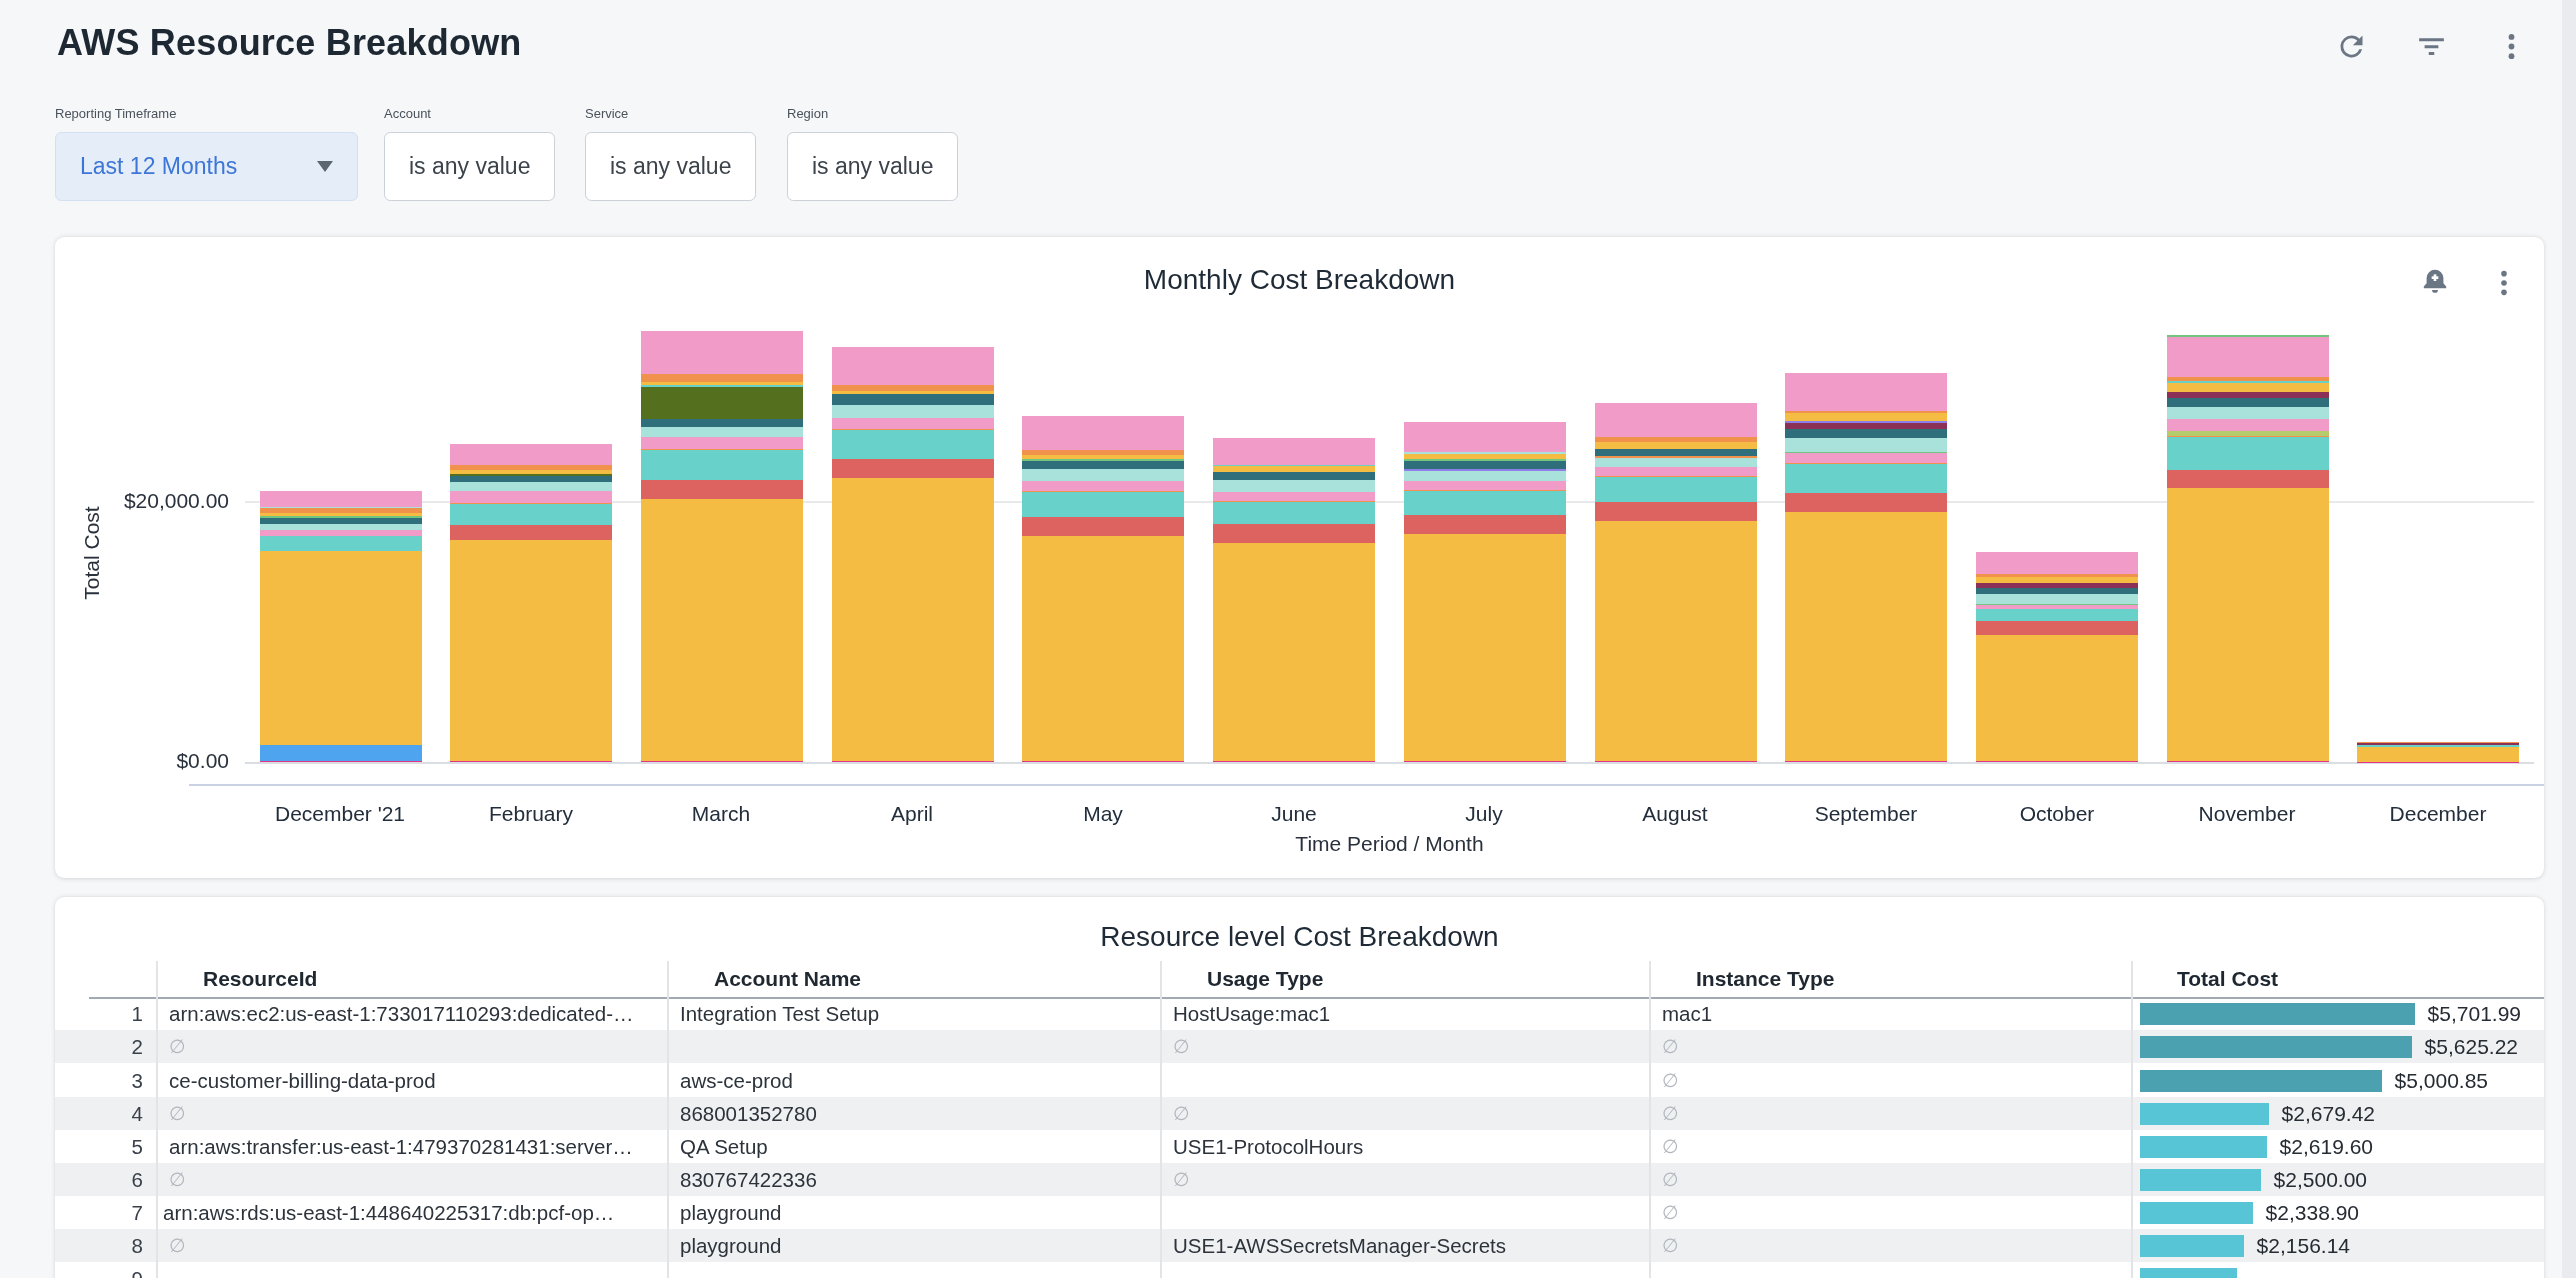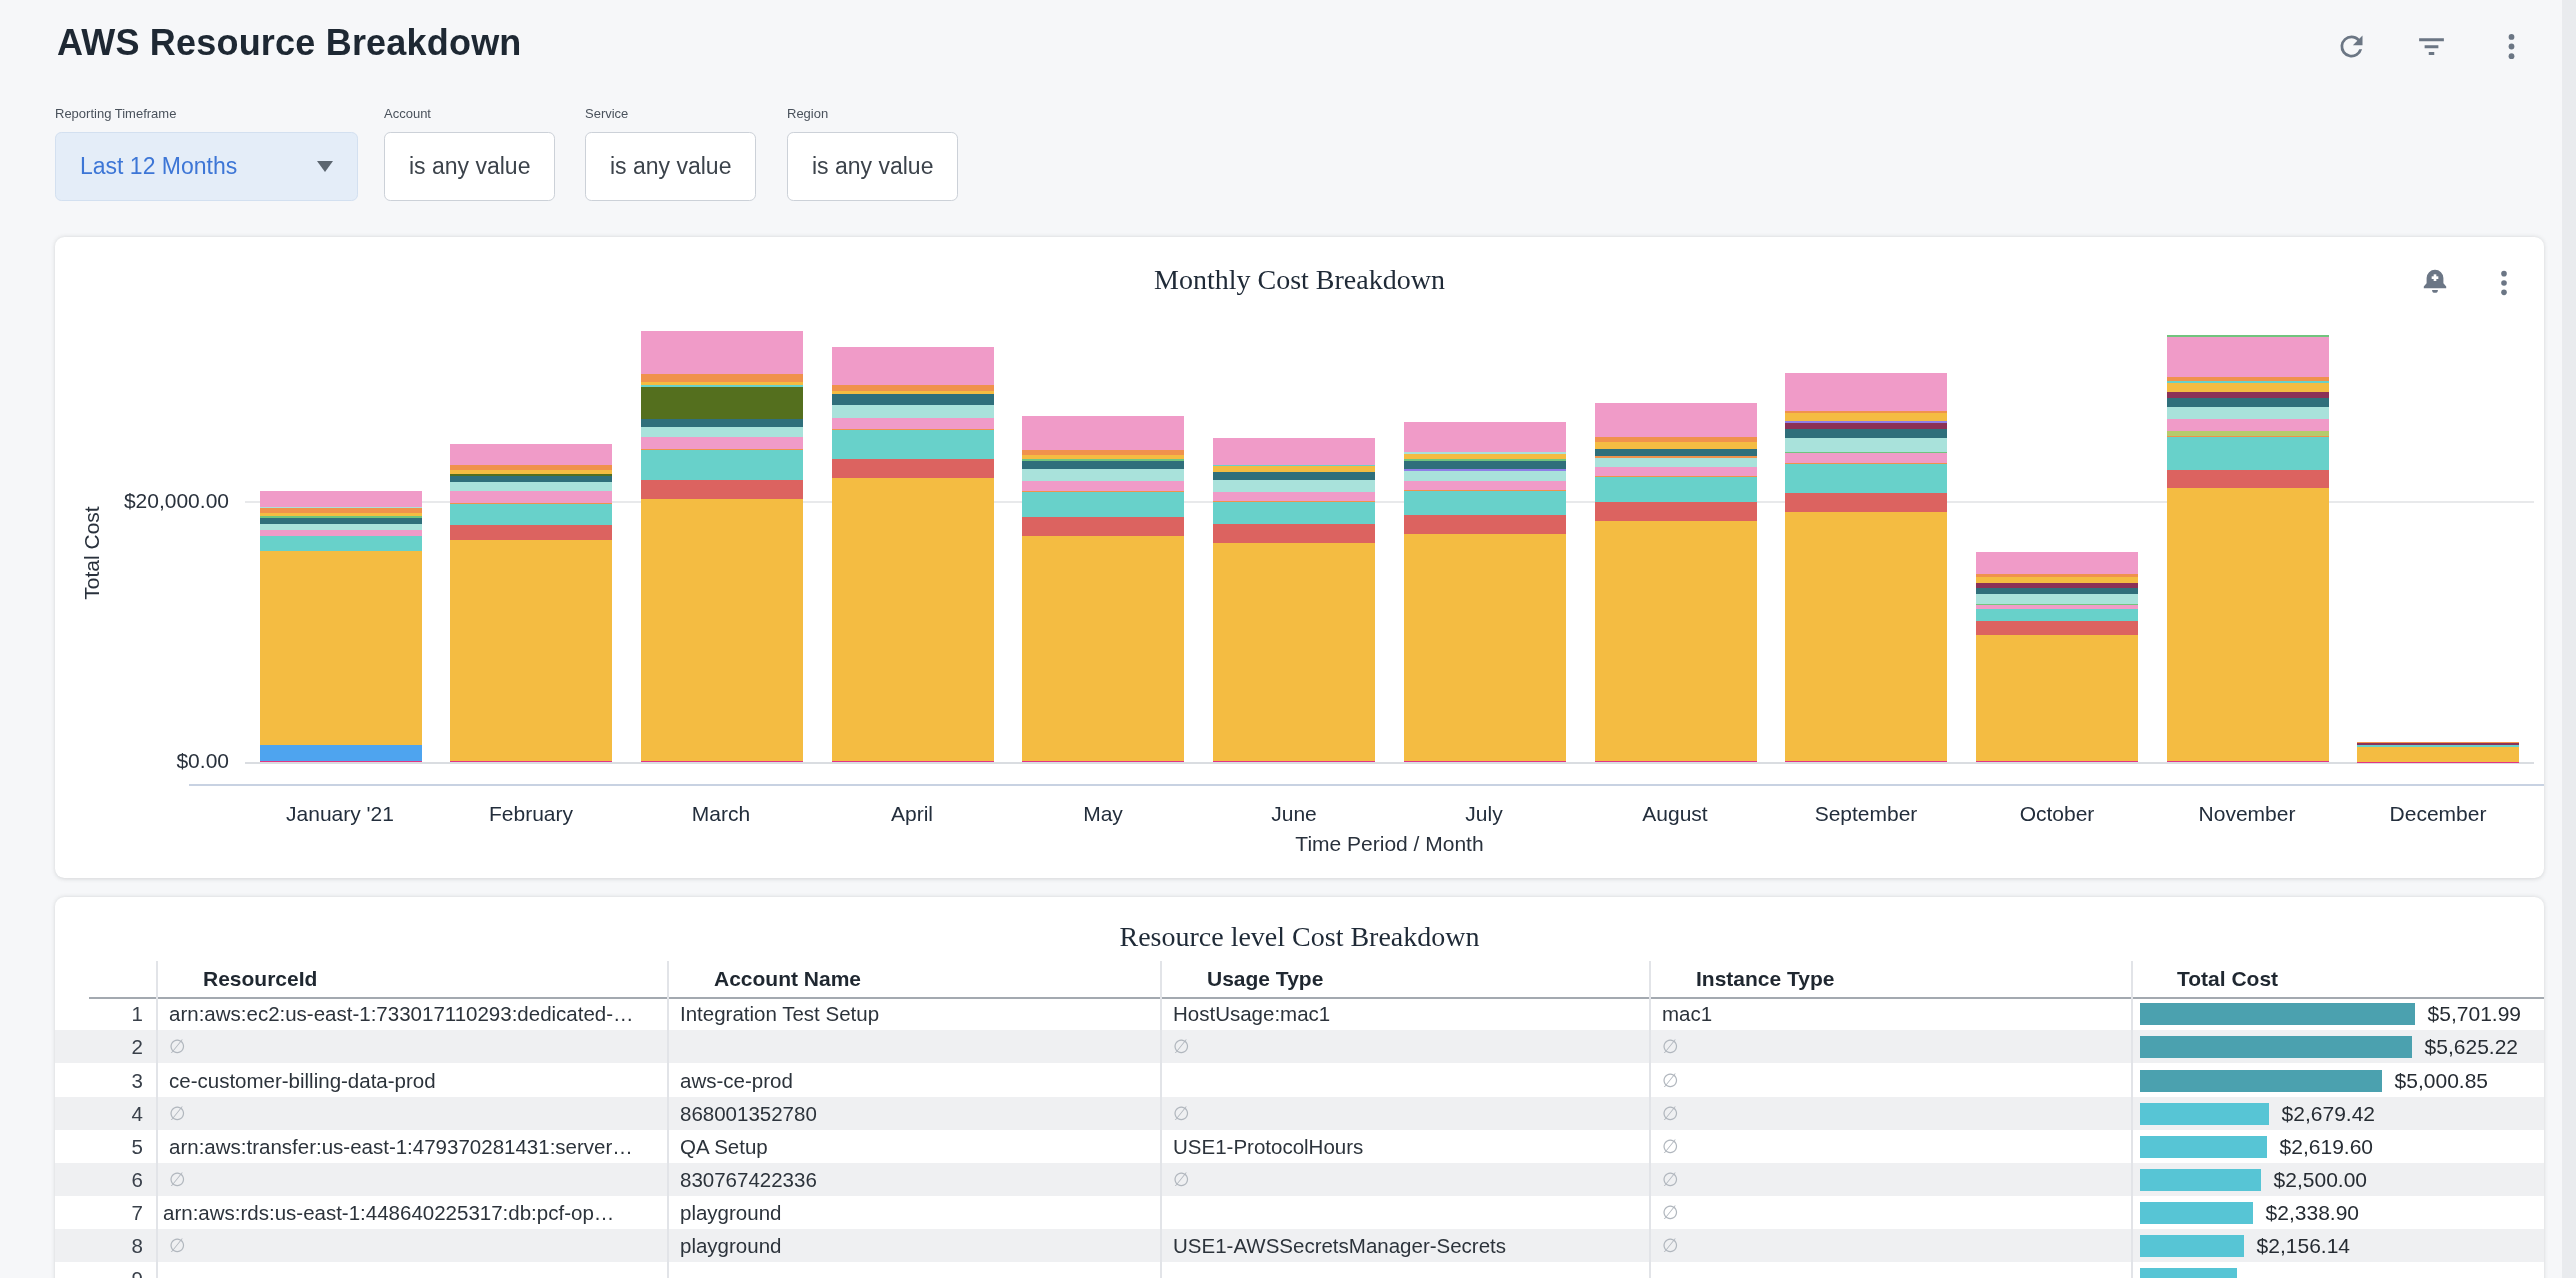--- a/index.html
+++ b/index.html
@@ -18,21 +18,21 @@
   .filter-label { font-size:13px; color:#4A525C; margin-bottom:11px; }
   .filter-box { height:69px; display:flex; align-items:center; border-radius:6.3px; font-size:23px; }
   .filter-box.timeframe { width:303px; background:#E4EDF8; color:#3D76D6; padding:0 24px; justify-content:space-between; border:0.8px solid #D3E0F0; }
   .filter-box.anyvalue { background:#FFFFFF; border:1.6px solid #CCD1D8; color:#3C434B; padding:0 24px; }
   .caret-down { width:0; height:0; border-left:8.7px solid transparent; border-right:8.7px solid transparent; border-top:11px solid #5C6670; }
 
   
   .card { position:absolute; left:55px; width:2489px; background:#FFFFFF; border-radius:9.5px; box-shadow:0 0.8px 4px rgba(60,64,67,.18); }
   #chart-card { top:237px; height:641px; }
   #table-card { top:897px; height:442px; border-bottom-left-radius:0; border-bottom-right-radius:0; }
-  .card-title { position:absolute; left:0; width:100%; text-align:center; font-size:28px; color:#1F2A37;font-family:Liberation Serif, serif; }
+  .card-title { position:absolute; left:0; width:100%; text-align:center; font-size:28px; color:#1F2A37; }
   .card-icons { position:absolute; right:22px; top:28px; display:flex; gap:33px; align-items:center; }
   .card-icons svg { width:32px; height:32px; fill:#6B7685; }
 
   
   #plot { position:absolute; left:245px; top:300px; width:2289px; height:462px; }
   .gridline { position:absolute; left:0; width:100%; height:1.6px; background:#E8E9EB; }
   .baseline { position:absolute; left:0; width:100%; height:1.6px; background:#DADDE1; }
   .xaxis-line { position:absolute; left:189px; top:784px; width:2355px; height:2.4px; background:#C8D2E2; }
   .ytick { position:absolute; width:142px; text-align:right; font-size:21px; color:#29313C; }
   .ylabel { position:absolute; left:21px; top:541px; width:142px; text-align:center; font-size:21px; color:#29313C; transform:rotate(-90deg); }
@@ -300,21 +300,21 @@
       <div class="bar" style="left: 2112px;">
         <div class="bar-seg" style="height: 0.4px; background: rgb(226, 53, 132);"></div>
         <div class="bar-seg" style="height: 15px; background: rgb(244, 188, 66);"></div>
         <div class="bar-seg" style="height: 1.2px; background: rgb(104, 209, 202);"></div>
         <div class="bar-seg" style="height: 2.3px; background: rgb(139, 49, 87);"></div>
         <div class="bar-seg" style="height: 0.8px; background: rgb(240, 146, 76);"></div>
       </div>
     </div>
   <div class="xaxis-line"></div>
   <div id="xlabels">
-      <div class="xlabel" style="left: 340px;">January '21</div>
+      <div class="xlabel" style="left: 340px;">December '21</div>
       <div class="xlabel" style="left: 531px;">February</div>
       <div class="xlabel" style="left: 721px;">March</div>
       <div class="xlabel" style="left: 912px;">April</div>
       <div class="xlabel" style="left: 1103px;">May</div>
       <div class="xlabel" style="left: 1294px;">June</div>
       <div class="xlabel" style="left: 1484px;">July</div>
       <div class="xlabel" style="left: 1675px;">August</div>
       <div class="xlabel" style="left: 1866px;">September</div>
       <div class="xlabel" style="left: 2057px;">October</div>
       <div class="xlabel" style="left: 2247px;">November</div>

